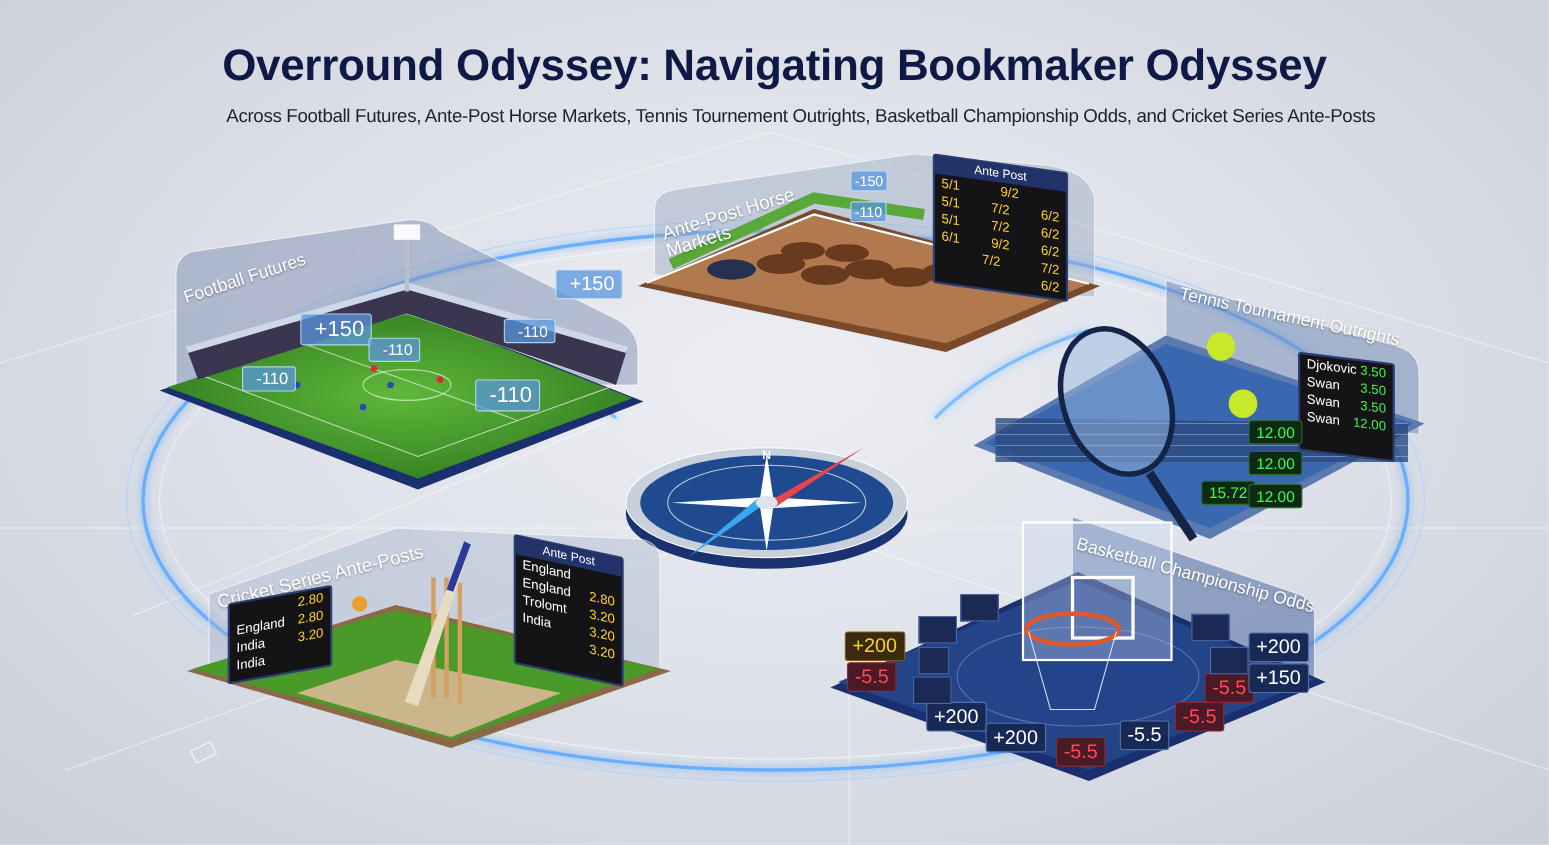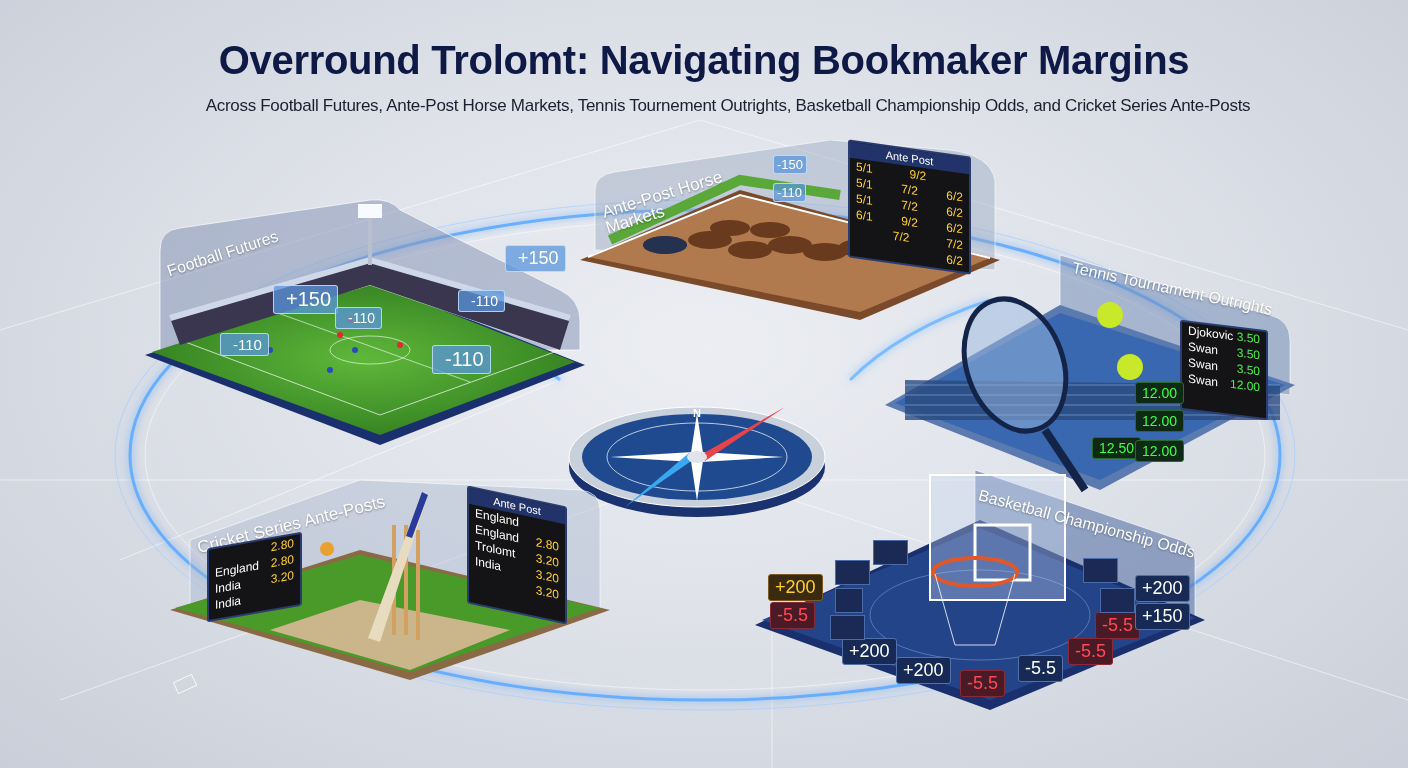--- a/index.html
+++ b/index.html
@@ -87,21 +87,21 @@
     <g fill="none" filter="url(#glow)">
       <ellipse cx="705" cy="455" rx="575" ry="245" stroke="#5aa8ff" stroke-width="3" stroke-opacity="0.85"></ellipse>
       <ellipse cx="705" cy="455" rx="590" ry="255" stroke="#9fcaff" stroke-width="1" stroke-opacity="0.6"></ellipse>
       <ellipse cx="705" cy="455" rx="560" ry="235" stroke="#ffffff" stroke-width="1" stroke-opacity="0.5"></ellipse>
       <path d="M 560 380 Q 500 330 420 300" stroke="#6ab4ff" stroke-width="3" stroke-opacity="0.8"></path>
       <path d="M 850 380 Q 900 330 990 300" stroke="#6ab4ff" stroke-width="3" stroke-opacity="0.8"></path>
     </g>
     <rect x="175" y="678" width="20" height="12" transform="rotate(-25 185 684)" stroke="#fff" fill="none" stroke-opacity="0.8"></rect>
   </svg>
 
-  <h1 class="title">Overround Trolomt: Navigating Bookmaker Margins</h1>
+  <h1 class="title">Overround Odyssey: Navigating Bookmaker Odyssey</h1>
   <p class="subtitle">Across Football Futures, Ante-Post Horse Markets, Tennis Tournement Outrights, Basketball Championship Odds, and Cricket Series Ante-Posts</p>
 
   <div class="card" style="left:140px; top:190px; width:450px; height:260px;">
     <svg width="450" height="260" style="position:absolute;left:0;top:0">
       <path d="M20 60 Q20 40 40 38 L230 10 Q250 8 260 20 L420 100 Q440 110 440 130 L440 160 L20 160 Z" fill="#8898b8" fill-opacity="0.55" stroke="#ffffff" stroke-opacity="0.7"></path>
       <path d="M5 165 L230 90 L445 175 L240 255 Z" fill="#1a2f6e"></path>
       <path d="M12 162 L230 92 L435 172 L240 245 Z" fill="url(#pitchg)"></path>
       <path d="M40 150 L230 95 L420 160 L240 225 Z" fill="none" stroke="#fff" stroke-opacity="0.7"></path>
       <line x1="135" y1="122" x2="330" y2="192" stroke="#fff" stroke-opacity="0.6"></line>
       <ellipse cx="230" cy="160" rx="40" ry="14" fill="none" stroke="#fff" stroke-opacity="0.6"></ellipse>
@@ -218,21 +218,21 @@
           <span>Swan</span>
           <span class="green">3.50</span>
         </div>
       <div class="board-row">
           <span>Swan</span>
           <span class="green">12.00</span>
         </div>
     </div>
     <div class="odds-chip chip-green" style="left:255px;top:137px;">12.00</div>
     <div class="odds-chip chip-green" style="left:255px;top:165px;">12.00</div>
-    <div class="odds-chip chip-green" style="left:212px;top:192px;">12.50</div>
+    <div class="odds-chip chip-green" style="left:212px;top:192px;">15.72</div>
     <div class="odds-chip chip-green" style="left:255px;top:195px;">12.00</div>
   </div>
 
   <div class="compass">
     <svg width="265" height="125">
       <ellipse cx="132" cy="72" rx="128" ry="50" fill="#1a3270"></ellipse>
       <ellipse cx="132" cy="62" rx="128" ry="50" fill="#c8d0dc" stroke="#ffffff"></ellipse>
       <ellipse cx="132" cy="62" rx="115" ry="43" fill="#1f4a8f"></ellipse>
       <ellipse cx="132" cy="62" rx="90" ry="34" fill="none" stroke="#ffffff" stroke-opacity="0.7"></ellipse>
       <polygon points="132,18 138,58 132,62 126,58" fill="#ffffff"></polygon>

